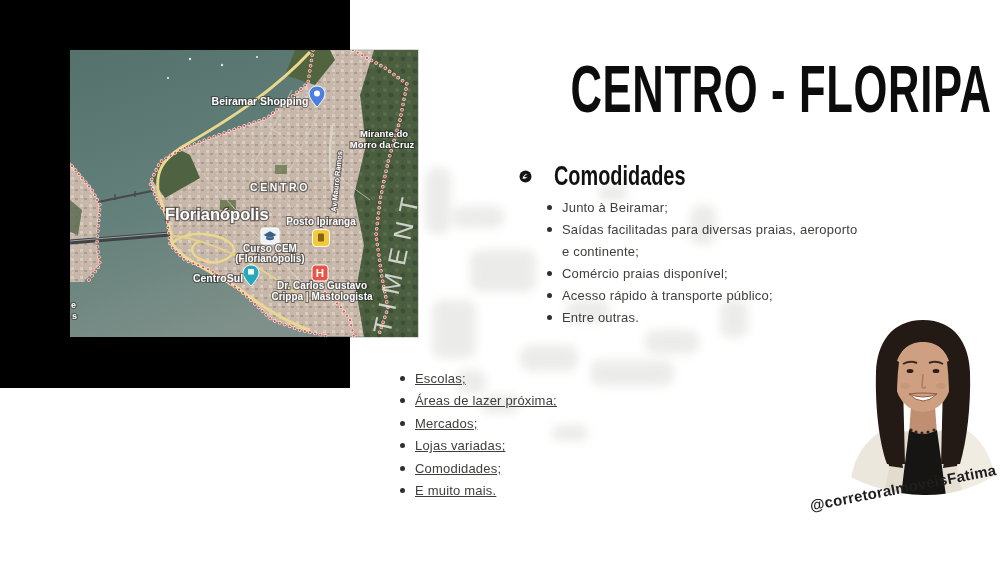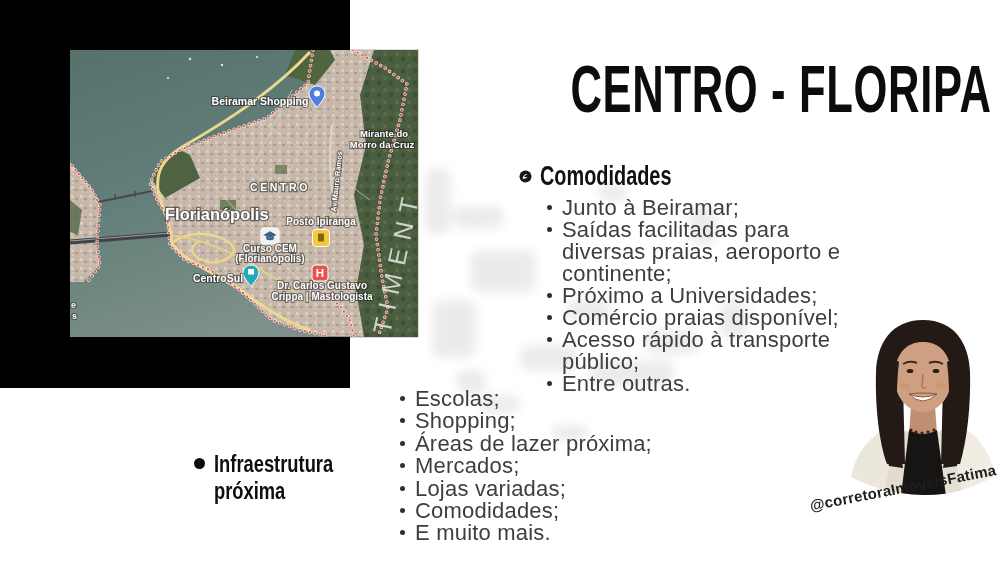--- a/index.html
+++ b/index.html
@@ -10,29 +10,29 @@
   .black-panel{position:absolute;left:0;top:0;width:350px;height:388px;background:#000;}
   .map-wrap{position:absolute;left:70px;top:50px;width:348px;height:287px;box-shadow:0 0 0 1px rgba(0,0,0,.15);}
   .ghost{position:absolute;background:#d9d9d6;filter:blur(5px);opacity:.5;border-radius:10px;}
 
   
   .title{position:absolute;left:462px;top:56px;width:540px;text-align:center;}
   .title span{display:inline-block;font-size:66px;font-weight:bold;letter-spacing:1px;
     transform:scaleX(.66);transform-origin:50% 50%;white-space:nowrap;color:#0c0c0c;line-height:1;}
 
   
-  .com-head{position:absolute;left:519px;top:160px;display:flex;align-items:center;gap:8px;}
+  .com-head{position:absolute;left:519px;top:160px;display:flex;align-items:center;gap:22px;}
   .com-head .swirl{width:13px;height:13px;flex:0 0 auto;}
   .com-head .txt{display:inline-block;font-size:28px;font-weight:bold;transform:scaleX(.71);
     transform-origin:0 50%;white-space:nowrap;color:#111;}
-  .blist{position:absolute;list-style:none;margin:0;padding:0;font-size:22px;color:#3e3e3d;letter-spacing:.2px;}
+  .blist{position:absolute;list-style:none;margin:0;padding:0;font-size:13px;color:#3e3e3d;letter-spacing:.2px;}
   .blist li{position:relative;padding-left:17px;}
   .blist .dot{position:absolute;left:2px;top:8px;width:5px;height:5px;border-radius:50%;background:#2f2f2f;}
   .com-list{left:545px;top:197px;width:322px;line-height:22px;}
-  .infra-list{left:398px;top:388px;width:265px;line-height:22.4px;}
+  .infra-list{left:398px;top:368px;width:265px;line-height:22.4px;text-decoration:underline;}
 
   
   .bighead{position:absolute;display:flex;gap:9px;}
   .bighead .bdot{width:11px;height:11px;border-radius:50%;background:#0c0c0c;flex:0 0 auto;margin-top:7px;}
   .bighead .lines{display:inline-block;transform:scaleX(.78);transform-origin:0 0;white-space:nowrap;
     font-weight:bold;color:#0e0e0e;}
   .infra-head{left:194px;top:451px;}
   .infra-head .lines{font-size:23.5px;line-height:27px;}
   .veja-head{left:629px;top:458px;}
   .veja-head .lines{font-size:21px;line-height:25px;transform:scaleX(.8);}
@@ -198,43 +198,34 @@
   <div class="com-head">
     <svg class="swirl" viewBox="0 0 13 13">
       <circle cx="6.5" cy="6.5" r="6" fill="#151515"></circle>
       <path d="M3.5,8.5 Q6.5,9.5 9,6.5 Q7,8 5,6.5 Q6.5,5 8.5,4 Q5,3.5 3.5,8.5 Z" fill="#fff"></path>
     </svg>
     <span class="txt">Comodidades</span>
   </div>
   <ul class="blist com-list">
     <li><span class="dot"></span><span>Junto à Beiramar;</span></li>
     <li><span class="dot"></span><span>Saídas facilitadas para diversas praias, aeroporto e continente;</span></li>
-    <li><span class="dot"></span><span>Próximo a Universidades;</span></li>
     <li><span class="dot"></span><span>Comércio praias disponível;</span></li>
     <li><span class="dot"></span><span>Acesso rápido à transporte público;</span></li>
     <li><span class="dot"></span><span>Entre outras.</span></li>
   </ul>
 
   <ul class="blist infra-list">
     <li><span class="dot"></span><span>Escolas;</span></li>
-    <li><span class="dot"></span><span>Shopping;</span></li>
     <li><span class="dot"></span><span>Áreas de lazer próxima;</span></li>
     <li><span class="dot"></span><span>Mercados;</span></li>
     <li><span class="dot"></span><span>Lojas variadas;</span></li>
     <li><span class="dot"></span><span>Comodidades;</span></li>
     <li><span class="dot"></span><span>E muito mais.</span></li>
   </ul>
 
-  <div class="bighead infra-head">
-    <span class="bdot"></span>
-    <span class="lines">
-      <span>Infraestrutura</span><br>
-      <span>próxima</span>
-    </span>
-  </div>
 
 
   <div class="photo">
     <svg width="160" height="182" viewBox="0 0 160 182" xmlns="http://www.w3.org/2000/svg">
       <defs>
         <clipPath id="photoClip">
           <path d="M2,0 L158,0 L158,158 Q120,182 80,181 Q38,180 2,160 Z"></path>
         </clipPath>
       </defs>
       <g clip-path="url(#photoClip)">

